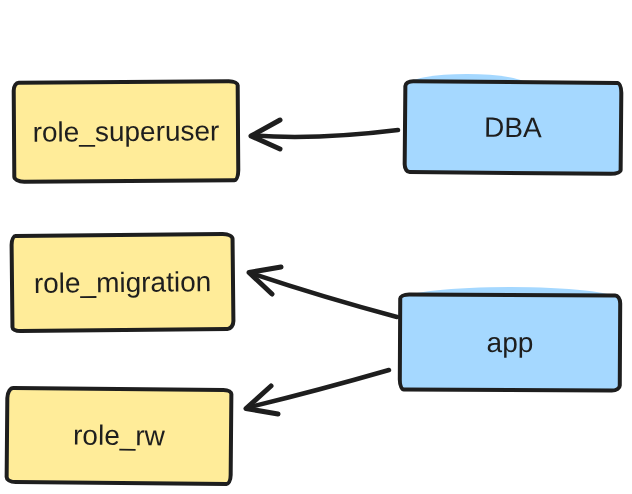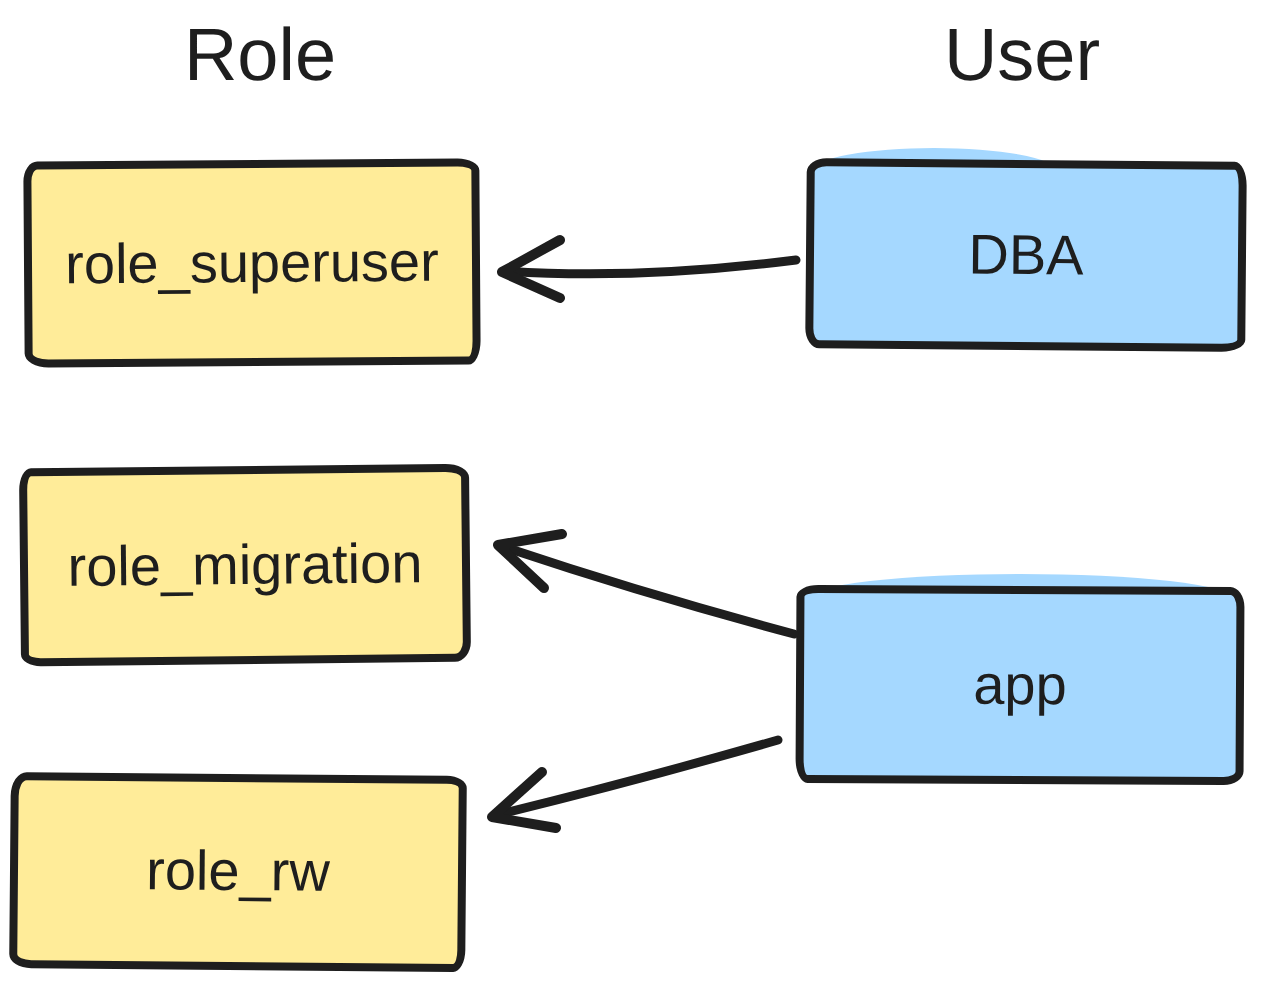--- a/index.html
+++ b/index.html
@@ -79,23 +79,21 @@
     stroke-linejoin: round;
   }
   .edge-line { stroke-width: 4.5px; }
   .edge-head { stroke-width: 5px; }
 </style>
 </head>
 <body>
 
 <div class="stage">
 
-  <div class="col-title role">Role</div>
 
-  <div class="col-title user">User</div>
 
   <div class="fill-peek" id="peek-dba"></div>
   <div class="fill-peek" id="peek-app"></div>
 
   <div class="node role sk1" id="n-superuser">
     <span>role_superuser</span>
   </div>
 
   <div class="node role sk3" id="n-migration">
     <span>role_migration</span>

